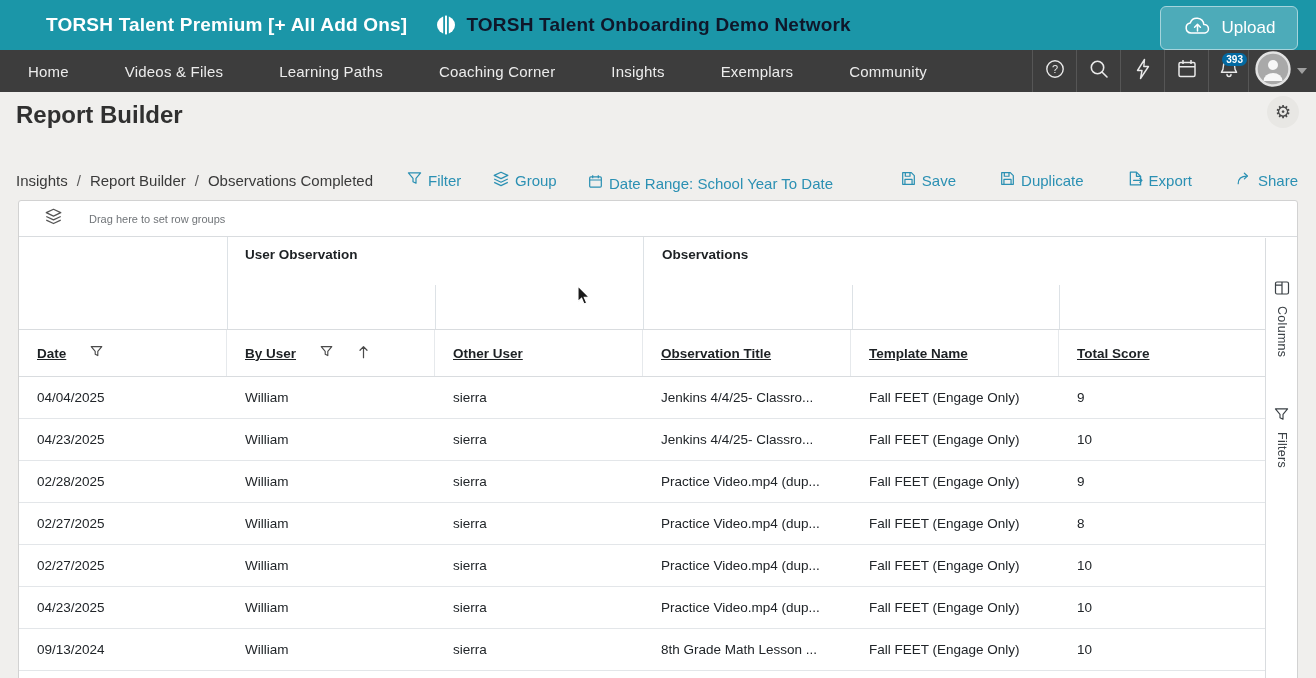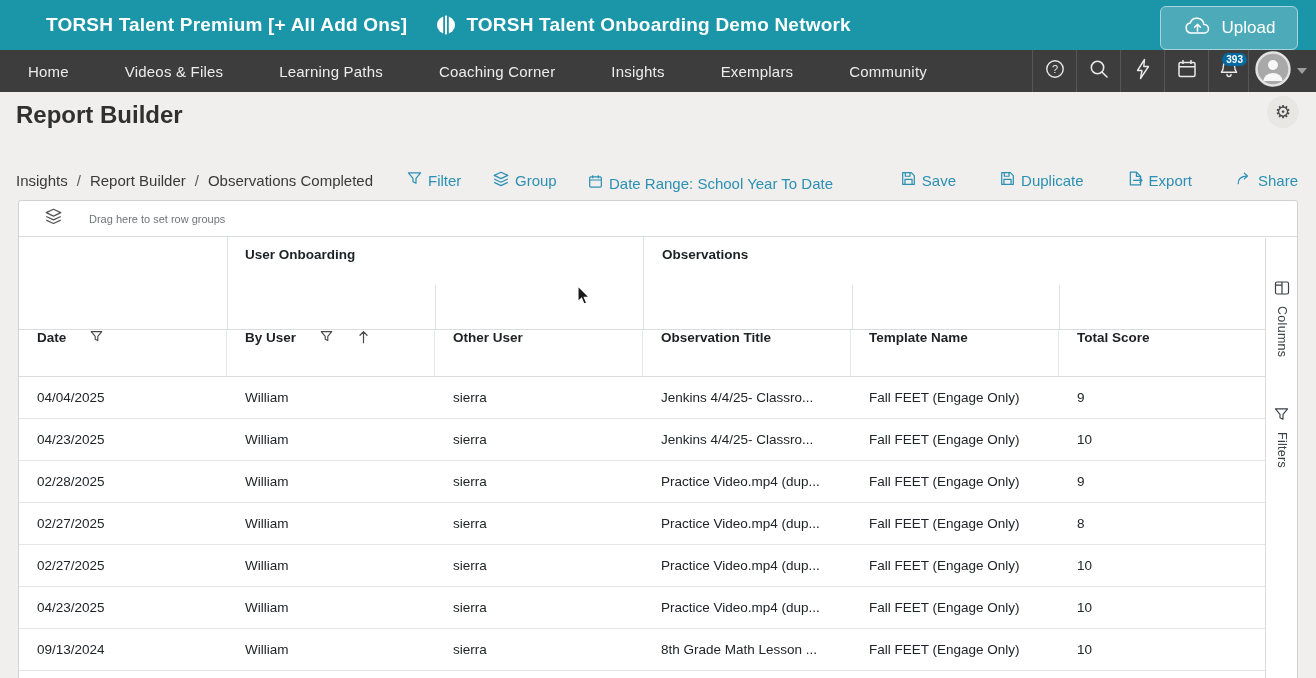--- a/index.html
+++ b/index.html
@@ -6,21 +6,21 @@
   html,body { width:1316px; height:678px; overflow:hidden; background:#f0efed;
               font-family:"Liberation Sans", sans-serif; }
   .app { position:relative; width:1316px; height:678px; overflow:hidden; }
 
   
   .topbar { position:absolute; left:0; top:0; width:100%; height:50px;
             background:#1b96a8; display:flex; align-items:center; }
   .topbar .product { margin-left:46px; color:#fff; font-size:19px; font-weight:600; letter-spacing:.2px; }
   .topbar .netwrap { display:flex; align-items:center; margin-left:28px; }
   .topbar .logo { width:22px; height:22px; position:relative; margin-right:9px; }
-  .topbar .network { color:#ffffff; font-size:19px; font-weight:600; letter-spacing:.2px; }
+  .topbar .network { color:#0f172a; font-size:19px; font-weight:600; letter-spacing:.2px; }
   .upload-btn { position:absolute; right:18px; top:6px; width:138px; height:44px;
                 background:#4dabb9; border:1.5px solid #a5d4dc; border-radius:6px;
                 display:flex; align-items:center; justify-content:center; gap:9px;
                 color:#fff; font-size:17px; cursor:pointer; }
 
   
   .nav { position:absolute; left:0; top:50px; width:100%; height:42px;
          background:#3d3d3d; display:flex; align-items:stretch; }
   .nav-items { display:flex; align-items:center; }
   .nav-item { padding:0 28px; color:#ececec; font-size:15px; letter-spacing:.2px; cursor:pointer;
@@ -63,22 +63,22 @@
 
   .group-row { position:relative; height:93px; border-bottom:1px solid #d9dcdf; margin-right:32px; }
   .group-label { position:absolute; top:10px; font-size:13.5px; font-weight:700; color:#1d2124; }
   .gl-user { left:226px; } .gl-obs { left:643px; }
   .vline { position:absolute; width:1px; background:#dde2e6; top:0; bottom:0; }
   .vl-full1 { left:208px; } .vl-full2 { left:624px; }
   .vline.half { top:48px; }
   .vl-h1 { left:416px; } .vl-h2 { left:833px; } .vl-h3 { left:1040px; }
 
   .header-row { display:flex; height:47px; border-bottom:1px solid #d9dcdf; margin-right:32px; }
-  .hcell { display:flex; gap:24px; padding-left:18px;
-           font-size:13.5px; font-weight:700; color:#1d2124; border-right:1px solid #e6e9ec; cursor:pointer; }
+  .hcell { display:flex; align-items:center; gap:24px; padding-left:18px;
+           font-size:13.5px; font-weight:700; color:#1d2124; border-right:1px solid #e6e9ec; cursor:pointer;text-decoration:underline; }
   .hcell:last-child { border-right:none; }
   .c0,.c1,.c2,.c3,.c4 { width:208px; flex:none; } .c5 { width:207px; flex:none; }
 
   .row { display:flex; height:42px; border-bottom:1px solid #e3e6e9; margin-right:32px; cursor:pointer; }
   .cell { display:flex; align-items:center; padding-left:18px; font-size:13.5px; color:#212529;
           white-space:nowrap; overflow:hidden; }
 
   .side-strip { position:absolute; right:0; top:37px; bottom:0; width:32px;
                 border-left:1px solid #d9dcdf; background:#fff; display:flex; flex-direction:column; align-items:center; }
   .side-tab { display:flex; flex-direction:column; align-items:center; cursor:pointer; color:#3a4045; }
@@ -271,21 +271,21 @@
         <svg width="17" height="17" viewBox="0 0 16 16" fill="none" stroke="#555" stroke-width="1.2" stroke-linejoin="round">
           <path d="M8 1.2 L14.8 4.4 L8 7.6 L1.2 4.4 Z"></path>
           <path d="M1.2 8 L8 11.2 L14.8 8"></path>
           <path d="M1.2 11.4 L8 14.6 L14.8 11.4"></path>
         </svg>
       </span>
       <span class="drag-hint">Drag here to set row groups</span>
     </div>
 
     <div class="group-row">
-      <span class="group-label gl-user">User Onboarding</span>
+      <span class="group-label gl-user">User Observation</span>
       <span class="group-label gl-obs">Observations</span>
       <span class="vline vl-full1"></span>
       <span class="vline vl-full2"></span>
       <span class="vline half vl-h1"></span>
       <span class="vline half vl-h2"></span>
       <span class="vline half vl-h3"></span>
     </div>
 
     <div class="header-row">
       <div class="hcell c0">

